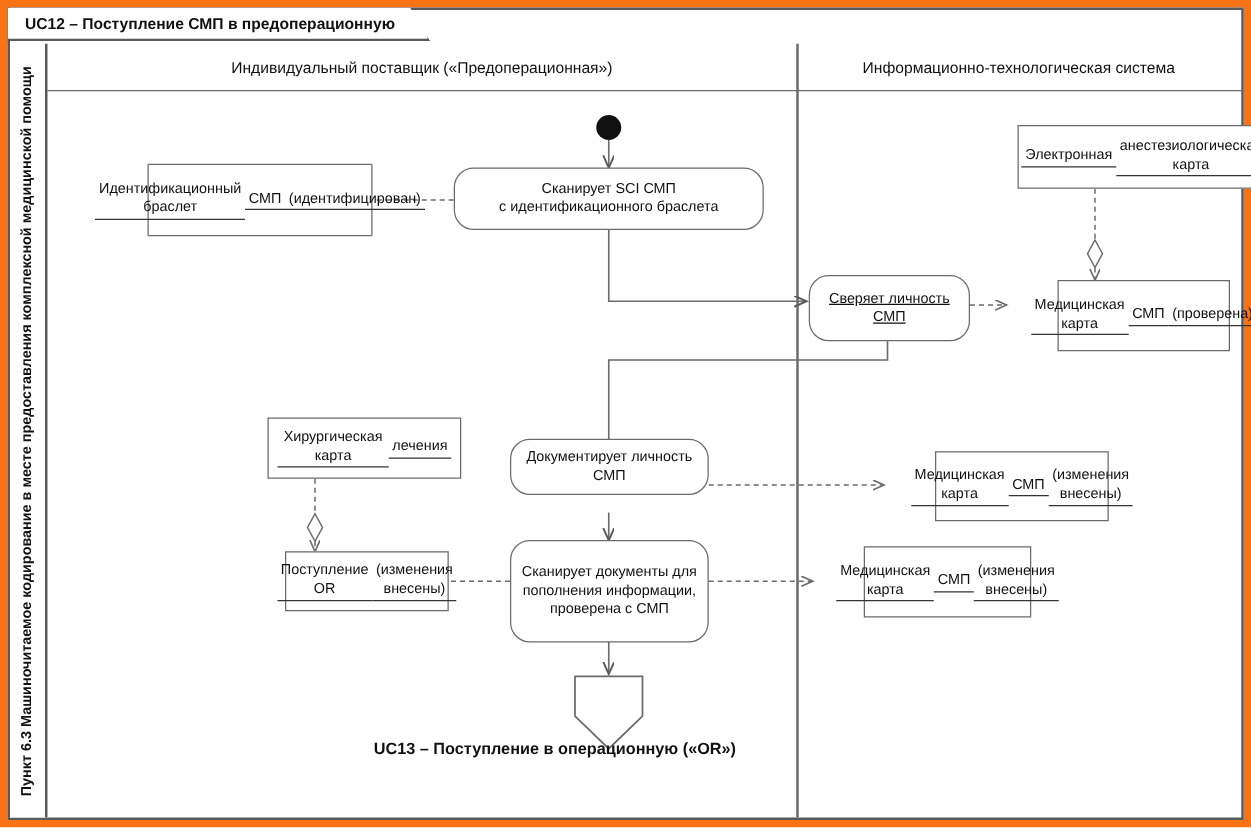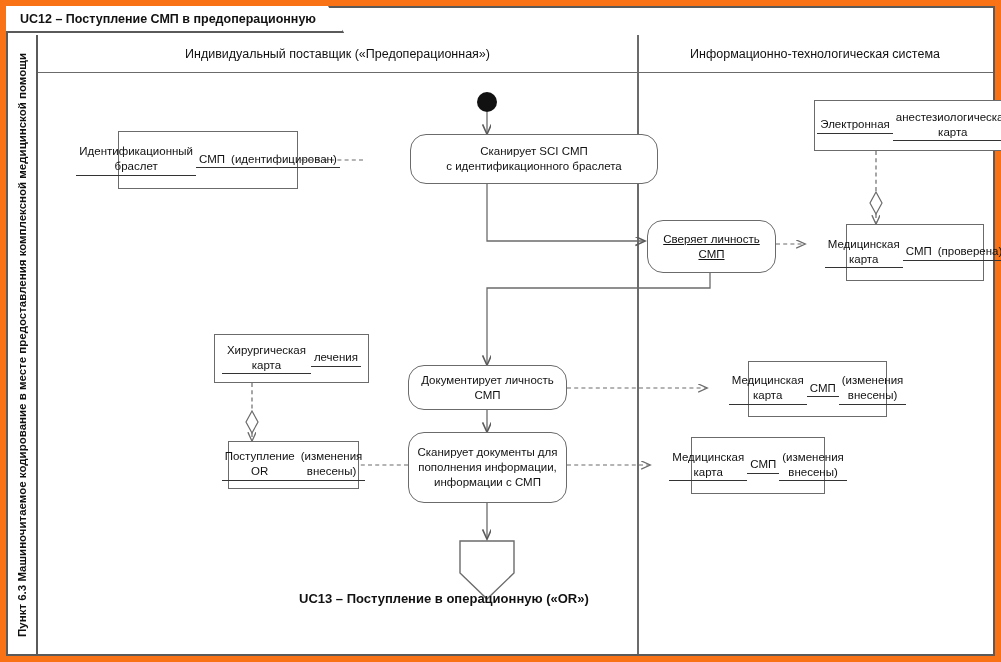--- a/index.html
+++ b/index.html
@@ -139,46 +139,46 @@
     <g fill="#ffffff" stroke="#6b6b6b" stroke-width="1.2">
       <polygon points="876,192 882,203 876,214 870,203"></polygon>
       <polygon points="252,411 258,422 252,433 246,422"></polygon>
     </g>
 
     <polygon points="460,541 514,541 514,573 487,599 460,573" fill="#ffffff" stroke="#6b6b6b" stroke-width="1.4"></polygon>
   </svg>
 
   <div class="node init-node" style="left:477px;top:92px;width:20px;height:20px;"></div>
 
-  <div class="node action" style="left:363px;top:134px;width:248px;height:50px;margin-left:47px;">
+  <div class="node action" style="left:363px;top:134px;width:248px;height:50px;">
     <div>
       <div>Сканирует SCI СМП</div>
       <div>с идентификационного браслета</div>
     </div>
   </div>
 
   <div class="node action" style="left:647px;top:220px;width:129px;height:53px;text-decoration:underline;">
     <div>
       <div>Сверяет личность</div>
       <div>СМП</div>
     </div>
   </div>
 
-  <div class="node action" style="left:408px;top:365px;width:159px;height:45px;">
+  <div class="node action" style="left:408px;top:351px;width:159px;height:45px;">
     <div>
       <div>Документирует личность</div>
       <div>СМП</div>
     </div>
   </div>
 
-  <div class="node action" style="left:408px;top:432px;width:159px;height:71px;">
+  <div class="node action" style="left:408px;top:432px;width:159px;height:82px;">
     <div>
       <div>Сканирует документы для</div>
       <div>пополнения информации,</div>
-      <div>информации с СМП</div>
+      <div>проверена с СМП</div>
     </div>
   </div>
 
   <div class="node object" style="left:79px;top:131px;width:180px;height:58px;">
     <span class="ln">Идентификационный браслет</span>
     <span class="ln">СМП</span>
     <span class="ln">(идентифицирован)</span>
   </div>
 
   <div class="node object" style="left:775px;top:100px;width:202px;height:51px;">

